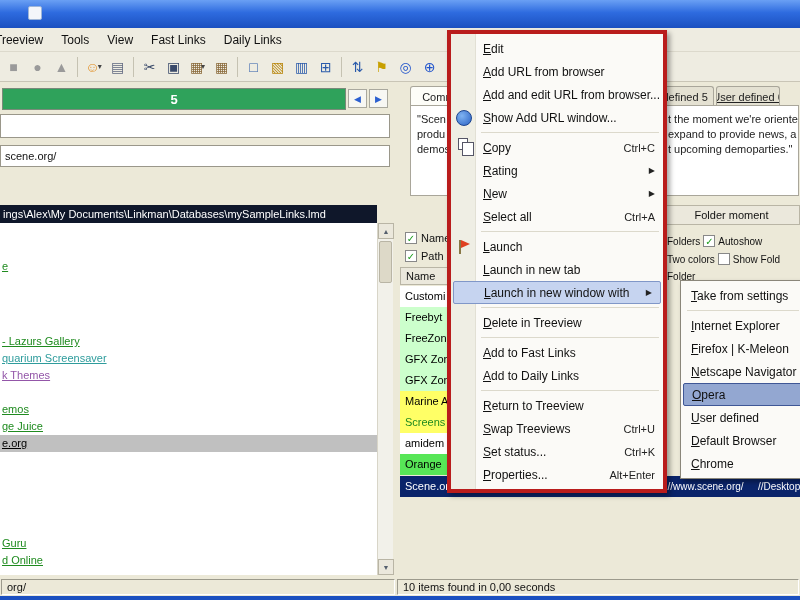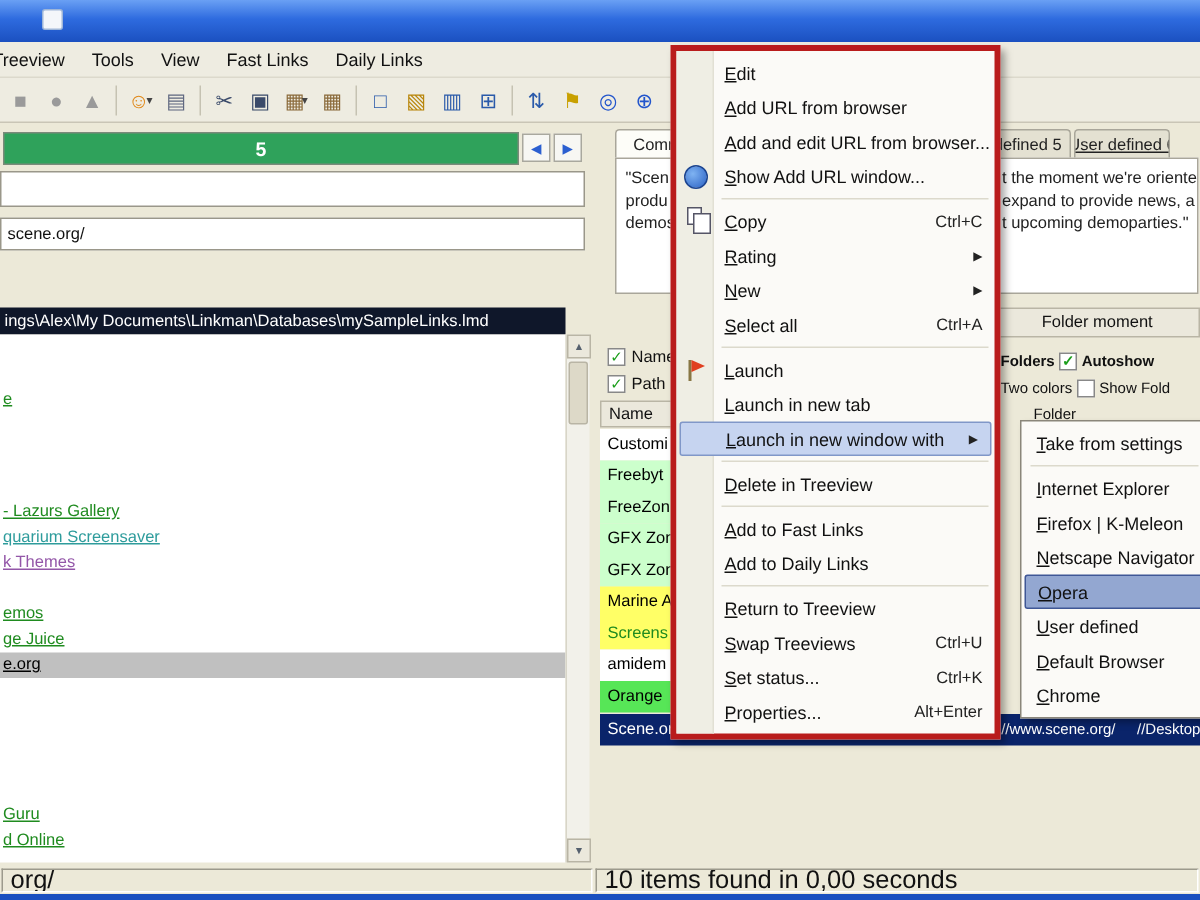--- a/index.html
+++ b/index.html
@@ -92,21 +92,21 @@
   .sb-name{position:absolute;left:5px;font-size:11px;}
   .sb-url{position:absolute;left:248px;}
   .sb-path{position:absolute;left:358px;}
 
   
   .folder-panel{position:absolute;left:663px;top:205px;width:137px;height:271px;background:#ECE9D8;}
   .fc-header{height:20px;background:#EBE8DC;border:1px solid #B9B5A5;font-size:11px;
     text-align:center;line-height:18px;color:#111;}
   .fc-row{position:absolute;left:4px;display:flex;align-items:center;gap:3px;font-size:10px;
     color:#111;white-space:nowrap;}
-  #fc-row1{top:30px;font-weight:bold;} #fc-row2{top:48px;} #fc-row3{top:66px;padding-left:22px;}
+  #fc-row1{top:30px;} #fc-row2{top:48px;} #fc-row3{top:66px;}
 
   
   .context-menu{position:absolute;left:447px;top:30px;width:220px;z-index:10;background:#FBFAF7;
     border:4px solid #b91c1c;box-shadow:3px 3px 5px rgba(0,0,0,.35);padding:3px 0;}
   .menu-gutter{position:absolute;left:0;top:0;bottom:0;width:25px;background:#EFEEE4;
     border-right:1px solid #E2E0D4;}
   .cm-item{position:relative;height:23px;display:flex;align-items:center;padding-left:32px;
     padding-right:8px;font-size:12px;color:#111;}
   .cm-item.hl{background:#C6D4F0;border:1px solid #8097C8;border-radius:2px;margin:0 2px;
     padding-left:30px;}
@@ -129,21 +129,21 @@
   .submenu{position:absolute;left:680px;top:280px;width:126px;z-index:11;background:#FBFAF7;
     border:1px solid #8A867A;box-shadow:3px 3px 5px rgba(0,0,0,.35);padding:3px 0;}
   .sm-item{height:23px;display:flex;align-items:center;padding:0 8px 0 10px;font-size:12px;
     color:#111;white-space:nowrap;}
   .sm-item.hl{background:#93A7D1;border:1px solid #3F5796;border-radius:2px;margin:0 2px;
     padding-left:8px;}
   .sm-sep{height:1px;background:#DCD9CC;margin:3px 6px;}
 
   
   .statusbar{position:absolute;left:0;top:578px;width:800px;height:18px;background:#ECE9D8;
-    display:flex;font-size:17px;color:#111;}
+    display:flex;font-size:11px;color:#111;}
   .sb-cell{border:1px solid;border-color:#9C9A8C #FFF #FFF #9C9A8C;height:16px;line-height:14px;
     padding:0 5px;margin:1px;white-space:nowrap;overflow:hidden;}
   #status-left{width:394px;}
   #status-right{flex:1;}
   .bottom-strip{position:absolute;left:0;top:596px;width:800px;height:4px;background:#1B50C0;}
 </style>
 </head>
 <body>
 
 <div class="screen">

